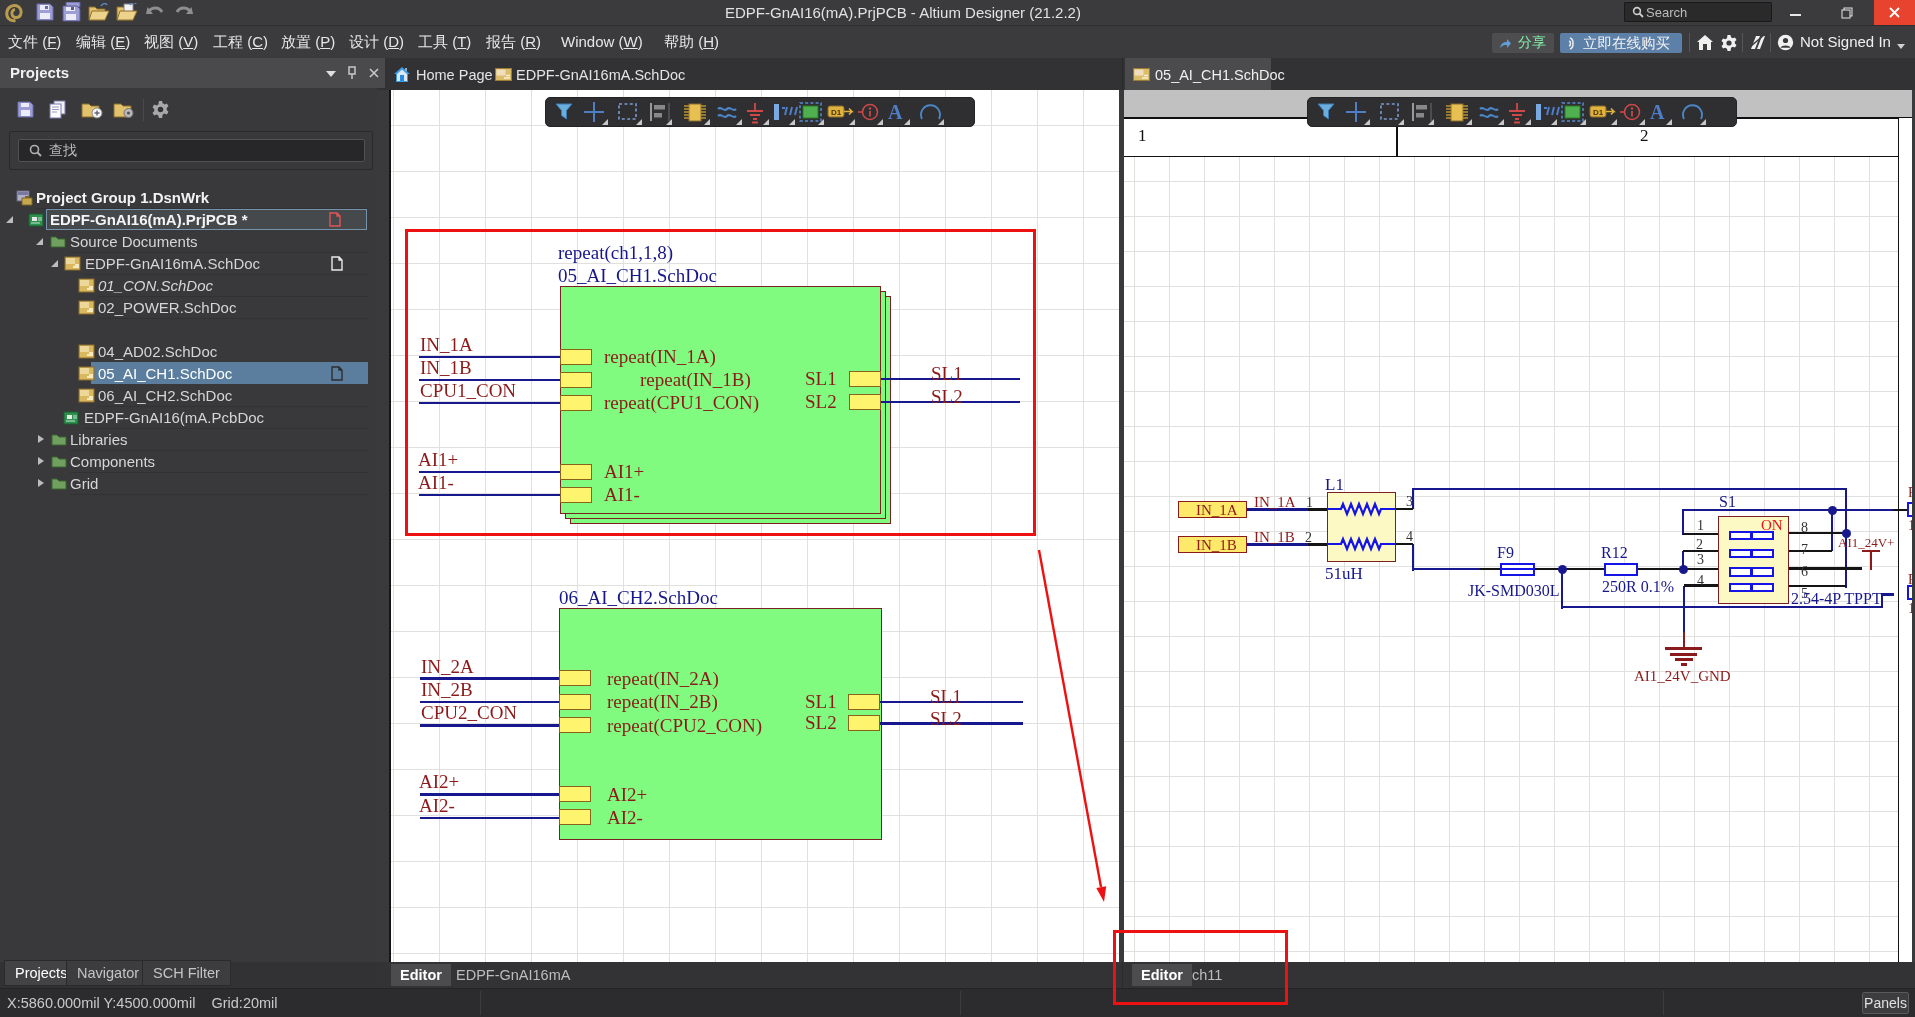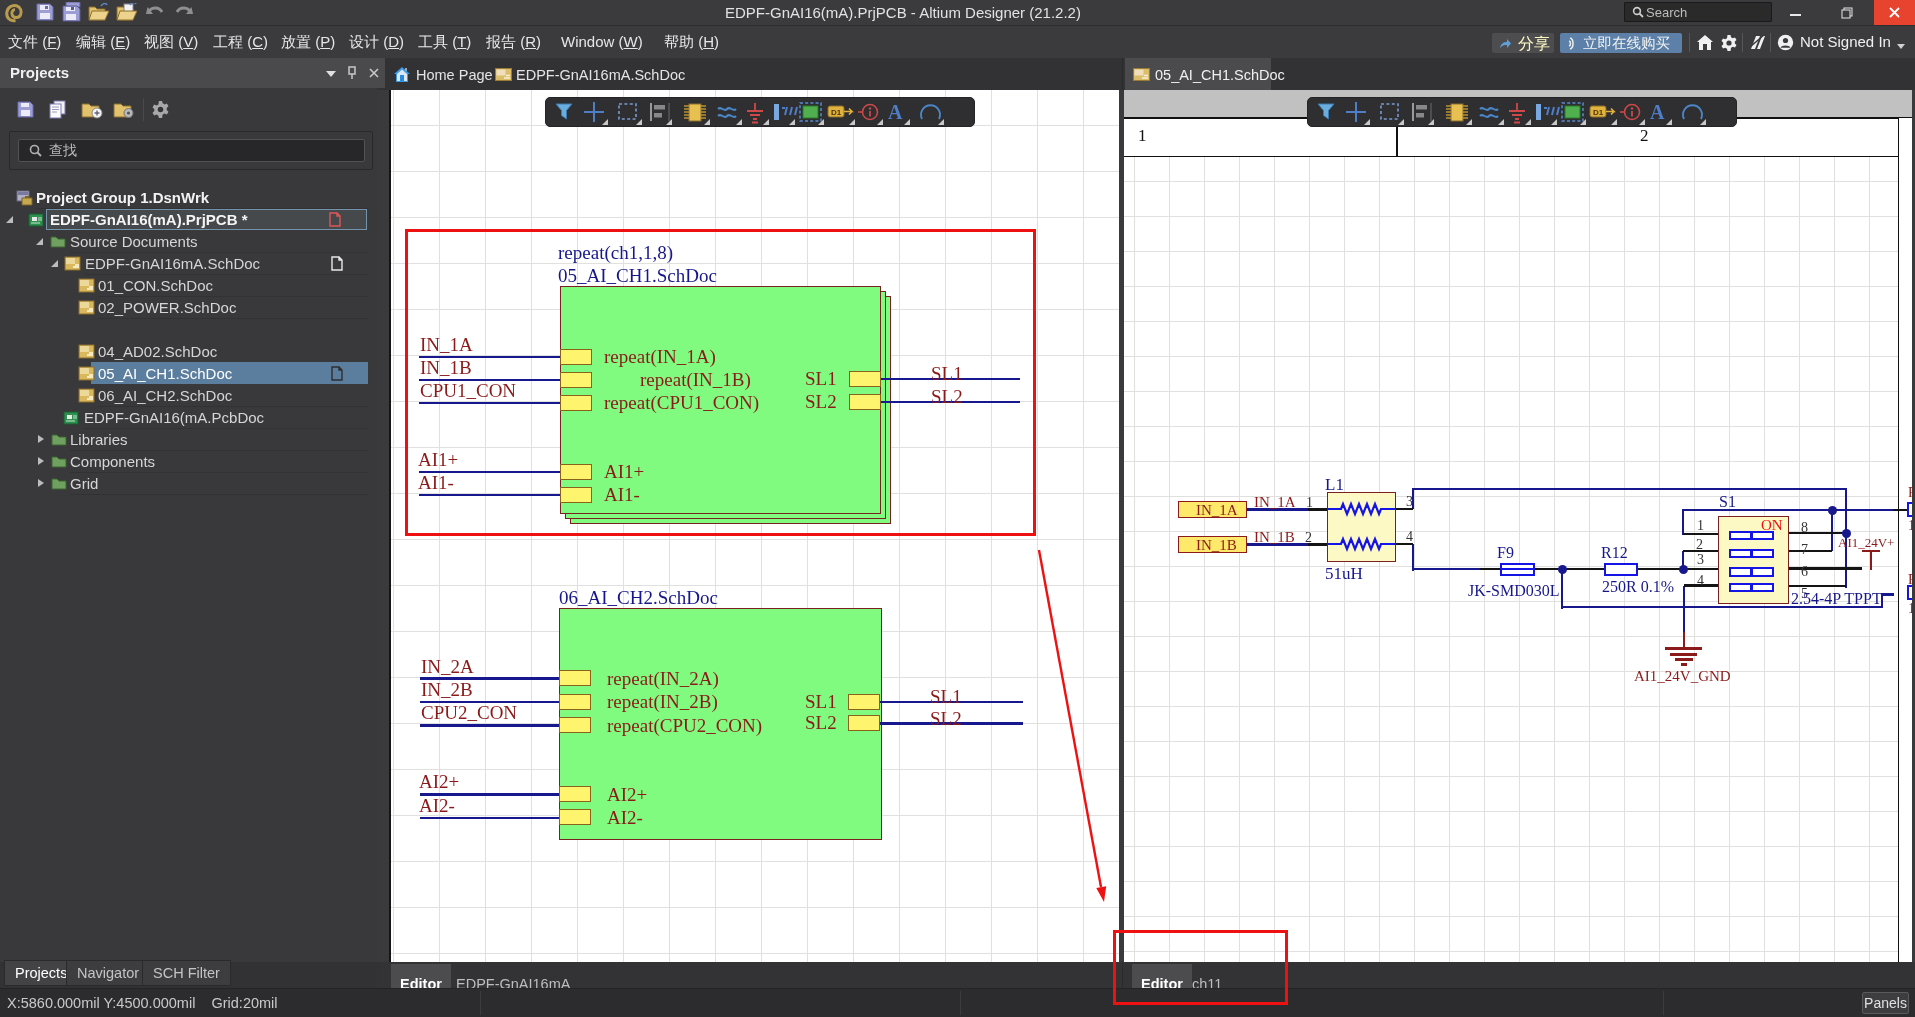--- a/index.html
+++ b/index.html
@@ -34,21 +34,21 @@
 .navy{color:#17178c;}
 .dred{color:#8b1a1a;}
 .pin{position:absolute;background:#fff46e;border:1px solid #8a621a;box-sizing:border-box;}
 .dot{position:absolute;width:9px;height:9px;border-radius:50%;background:#18188e;}
 
 .fl-toolbar{position:absolute;width:430px;height:30px;background:#2f2f31;border:1px solid #242426;border-radius:5px;box-sizing:border-box;}
 
 #bottabs-mid{left:377px;top:962px;width:745px;height:26px;background:#333335;}
 #bottabs-right{left:1122px;top:962px;width:793px;height:26px;background:#333335;border-left:1px solid #2a2a2c;box-sizing:border-box;}
 #statusbar{left:0;top:988px;width:1915px;height:29px;background:#2c2c2e;border-top:1px solid #242426;box-sizing:border-box;color:#c9c9c9;font-size:14.5px;}
-.btab{position:absolute;top:2px;height:22px;line-height:22px;padding:9px 9px;font-size:14.5px;color:#bdbdbd;}
+.btab{position:absolute;top:2px;height:22px;line-height:22px;padding:0 9px;font-size:14.5px;color:#bdbdbd;}
 .btab.active{background:#4c4c4e;color:#ffffff;font-weight:bold;}
 </style>
 </head>
 <body>
 <div id="stage">
 
 <div class="abs" id="titlebar">
   <svg class="abs" style="left:3px;top:2px;" width="22" height="21" viewBox="0 0 22 21">
     <path d="M12.5 18.5 C6 19.5 3.2 15 3.8 10.5 C4.5 5.5 9 2.5 13.5 3.8 C17.5 5 19.3 9.5 17.5 13 C15.8 16.2 11 16.5 9.3 13.2 C8 10.7 9.3 7.8 12 7.5" fill="none" stroke="#b89b4e" stroke-width="3"></path>
   </svg>
@@ -119,21 +119,21 @@
   <span class="menuitem" style="left:349px;">设计 (<u>D</u>)</span>
   <span class="menuitem" style="left:418px;">工具 (<u>T</u>)</span>
   <span class="menuitem" style="left:486px;">报告 (<u>R</u>)</span>
   <span class="menuitem" style="left:561px;">Window (<u>W</u>)</span>
   <span class="menuitem" style="left:664px;">帮助 (<u>H</u>)</span>
 
   <div class="abs" style="left:1492px;top:7px;width:62px;height:20px;background:#4d4d4f;border-radius:2px;">
     <svg width="13" height="11" viewBox="0 0 13 11" style="position:absolute;left:7px;top:5px;">
           <path d="M1 10 C2 5 5 4 8 4 L8 1 L12 5.5 L8 10 L8 7 C5 7 3 7.5 1 10 Z" fill="#5f9fd8"></path>
         </svg>
-    <span style="position:absolute;left:26px;top:1px;color:#fef9c3;font-size:16px;">分享</span>
+    <span style="position:absolute;left:26px;top:1px;color:#86efac;font-size:14px;">分享</span>
   </div>
 
   <div class="abs" style="left:1560px;top:7px;width:122px;height:20px;background:#5c80a8;border-radius:2px;">
     <svg width="12" height="13" viewBox="0 0 12 13" style="position:absolute;left:6px;top:4px;">
           <path d="M4 1 C8 2 8 11 4 12 M3 4 C5 4.5 5 8.5 3 9" stroke="#eaeaea" stroke-width="1.6" fill="none"></path>
         </svg>
     <span style="position:absolute;left:23px;top:1px;color:#f4f4f4;font-size:14.5px;">立即在线购买</span>
   </div>
   <div class="abs" style="left:1689px;top:7px;width:1px;height:19px;background:#565658;"></div>
 
@@ -255,21 +255,21 @@
           </svg>
       <div class="rowline" style="left:85px;"></div>
     </div>
 
     <div class="treerow" style="top:217px;">
       <svg class="abs" style="left:78px;top:3px;" width="17" height="15" viewBox="0 0 17 15">
             <rect x="1" y="1" width="15" height="13" fill="#d9b85e" stroke="#8a6d2f"></rect>
             <rect x="2" y="2" width="9" height="6" fill="#ecd898"></rect>
             <path d="M9 11 h6 M11 9 h4" stroke="#fff8e0" stroke-width="1.5"></path>
           </svg>
-      <span class="lbl" style="left:98px;">01_CON.SchDoc</span>
+      <span class="lbl" style="left:98px;font-style:italic;">01_CON.SchDoc</span>
           <div class="rowline" style="left:98px;"></div>
     </div>
     <div class="treerow" style="top:239px;">
       <svg class="abs" style="left:78px;top:3px;" width="17" height="15" viewBox="0 0 17 15">
             <rect x="1" y="1" width="15" height="13" fill="#d9b85e" stroke="#8a6d2f"></rect>
             <rect x="2" y="2" width="9" height="6" fill="#ecd898"></rect>
             <path d="M9 11 h6 M11 9 h4" stroke="#fff8e0" stroke-width="1.5"></path>
           </svg>
       <span class="lbl" style="left:98px;">02_POWER.SchDoc</span>
           <div class="rowline" style="left:98px;"></div>

